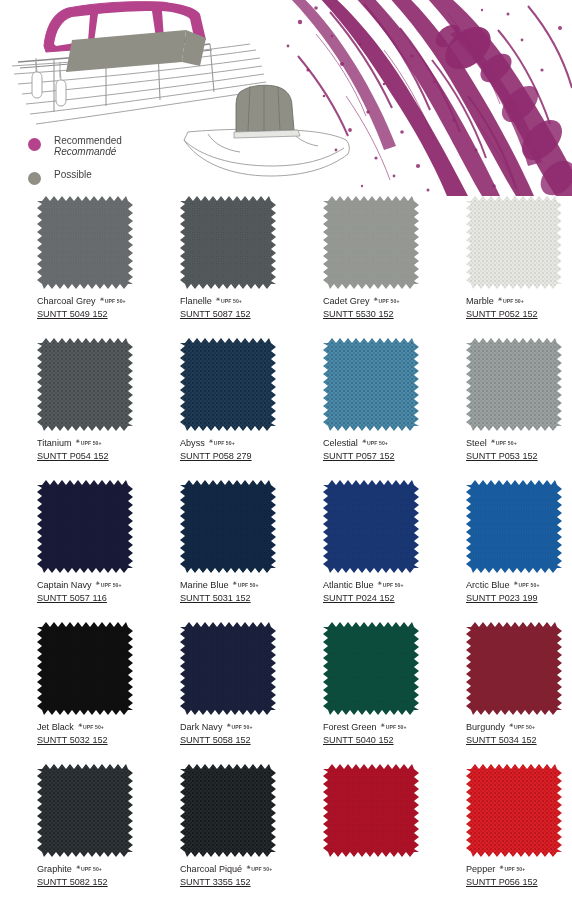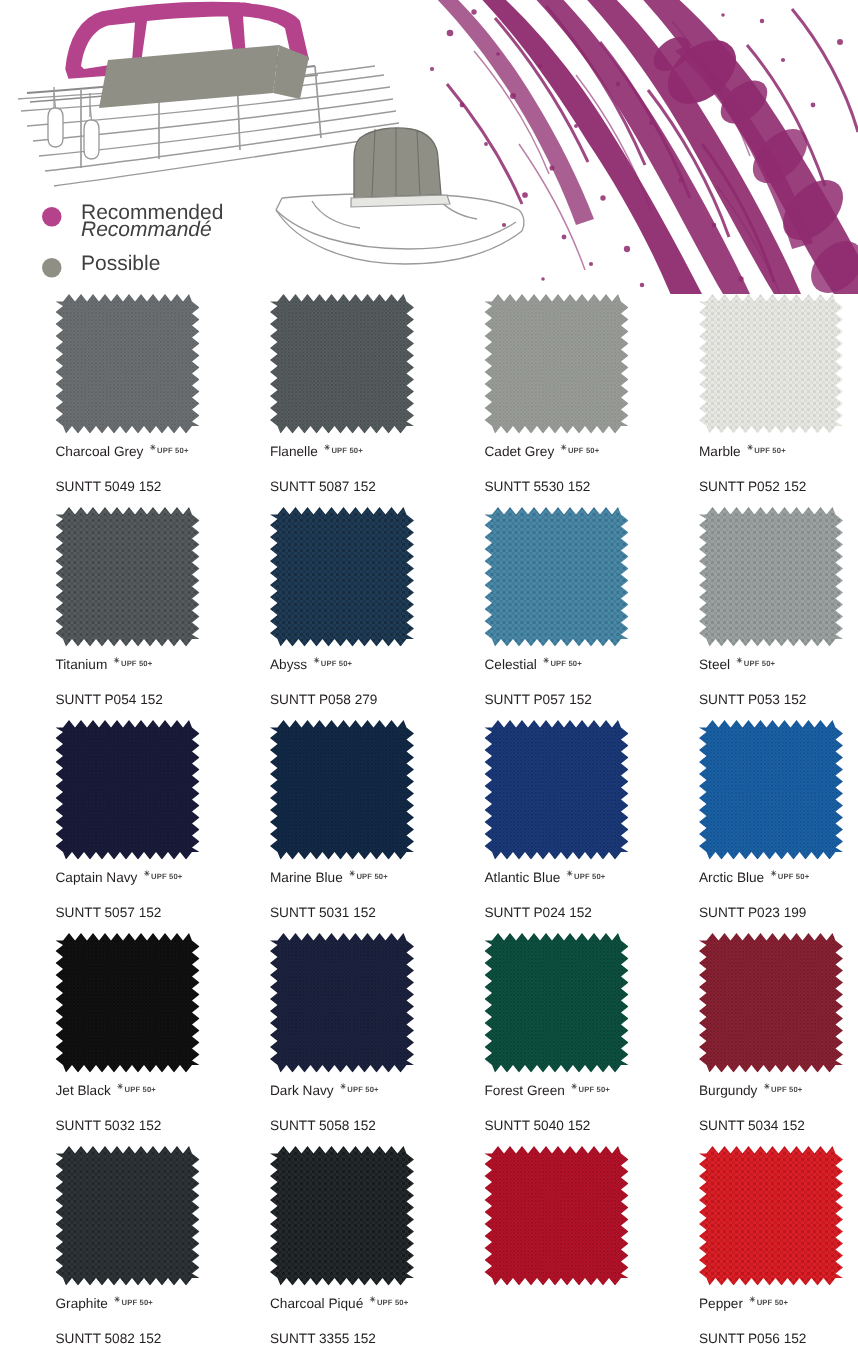--- a/index.html
+++ b/index.html
@@ -55,21 +55,21 @@
   }
   .legend-dot {
     width: 13px;
     height: 13px;
     border-radius: 50%;
     flex: 0 0 auto;
     margin-top: 2px;
   }
   .legend-text {
     margin-left: 13px;
-    font-size: 14px;
+    font-size: 10px;
     line-height: 10.5px;
     color: #3f3f3f;
   }
   .legend-text .fr {
     font-style: italic;
     display: block;
   }
 
   
   #swatch-grid {
@@ -127,22 +127,23 @@
   .upf-badge .rays {
     font-size: 5px;
     position: relative;
     top: -2px;
     margin-right: 0.5px;
   }
   .swatch-code {
     font-size: 9.1px;
     color: #231f20;
     line-height: 13px;
-    margin-top: 11px;
+    margin-top: 1px;
     white-space: nowrap;
+    text-decoration: underline;
   }
 </style>
 </head>
 <body>
 
 <div id="header-art">
 
   <svg id="brush-graphic" viewBox="0 0 300 196">
     <defs>
       <clipPath id="brushclip">
@@ -484,21 +485,21 @@
           </defs>
           <path d="M5,5 L9,0 L13,5 L17,0 L21,5 L25,0 L29,5 L33,0 L37,5 L41,0 L45,5 L49,0 L53,5 L57,0 L61,5 L65,0 L69,5 L73,0 L77,5 L81,0 L85,5 L89,0 L91,5 L96,9 L91,13 L96,17 L91,21 L96,25 L91,29 L96,33 L91,37 L96,41 L91,45 L96,49 L91,53 L96,57 L91,61 L96,65 L91,69 L96,73 L91,77 L96,81 L91,85 L96,88 L91,88 L87,93 L83,88 L79,93 L75,88 L71,93 L67,88 L63,93 L59,88 L55,93 L51,88 L47,93 L43,88 L39,93 L35,88 L31,93 L27,88 L23,93 L19,88 L15,93 L11,88 L7,93 L5,88 L0,84 L5,80 L0,76 L5,72 L0,68 L5,64 L0,60 L5,56 L0,52 L5,48 L0,44 L5,40 L0,36 L5,32 L0,28 L5,24 L0,20 L5,16 L0,12 L5,8 L0,5 L5,5 Z" fill="url(#weave8)"></path>
           <path d="M5,5 L9,0 L13,5 L17,0 L21,5 L25,0 L29,5 L33,0 L37,5 L41,0 L45,5 L49,0 L53,5 L57,0 L61,5 L65,0 L69,5 L73,0 L77,5 L81,0 L85,5 L89,0 L91,5 L96,9 L91,13 L96,17 L91,21 L96,25 L91,29 L96,33 L91,37 L96,41 L91,45 L96,49 L91,53 L96,57 L91,61 L96,65 L91,69 L96,73 L91,77 L96,81 L91,85 L96,88 L91,88 L87,93 L83,88 L79,93 L75,88 L71,93 L67,88 L63,93 L59,88 L55,93 L51,88 L47,93 L43,88 L39,93 L35,88 L31,93 L27,88 L23,93 L19,88 L15,93 L11,88 L7,93 L5,88 L0,84 L5,80 L0,76 L5,72 L0,68 L5,64 L0,60 L5,56 L0,52 L5,48 L0,44 L5,40 L0,36 L5,32 L0,28 L5,24 L0,20 L5,16 L0,12 L5,8 L0,5 L5,5 Z" fill="none"></path>
         </svg>
       </div>
       <div class="swatch-label">
         <div class="swatch-name-row">
           <span class="swatch-name">Captain Navy</span>
           <span class="upf-badge"><span class="rays">☀</span><span>UPF 50+</span></span>
         </div>
-        <div class="swatch-code">SUNTT 5057 152</div>
+        <div class="swatch-code">SUNTT 5057 116</div>
       </div>
     </div>
     <div class="swatch-cell">
       <div class="swatch-chip-wrap">
         <svg class="swatch-chip" viewBox="0 0 96 93">
           <defs>
             <pattern id="weave9" width="2.4" height="2.4" patternUnits="userSpaceOnUse">
               <rect width="2.4" height="2.4" fill="#132b49"></rect>
               <rect x="0" y="0" width="1.2" height="1.2" fill="#0d2038"></rect>
               <rect x="1.2" y="1.2" width="1.2" height="1.2" fill="#0d2038" opacity="0.55"></rect>

